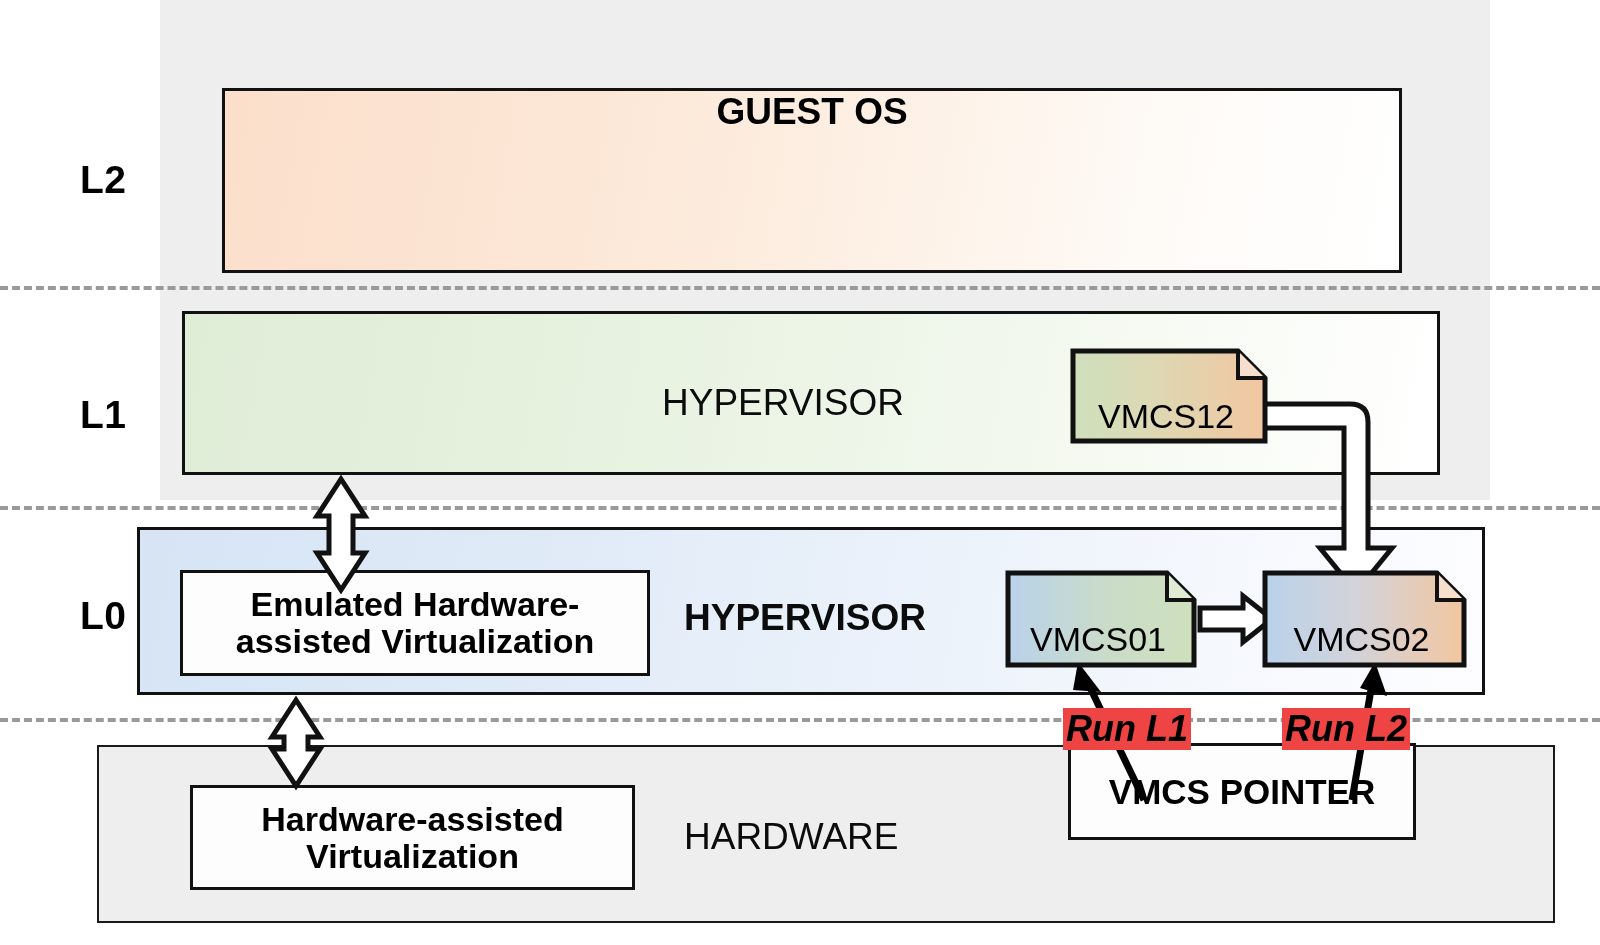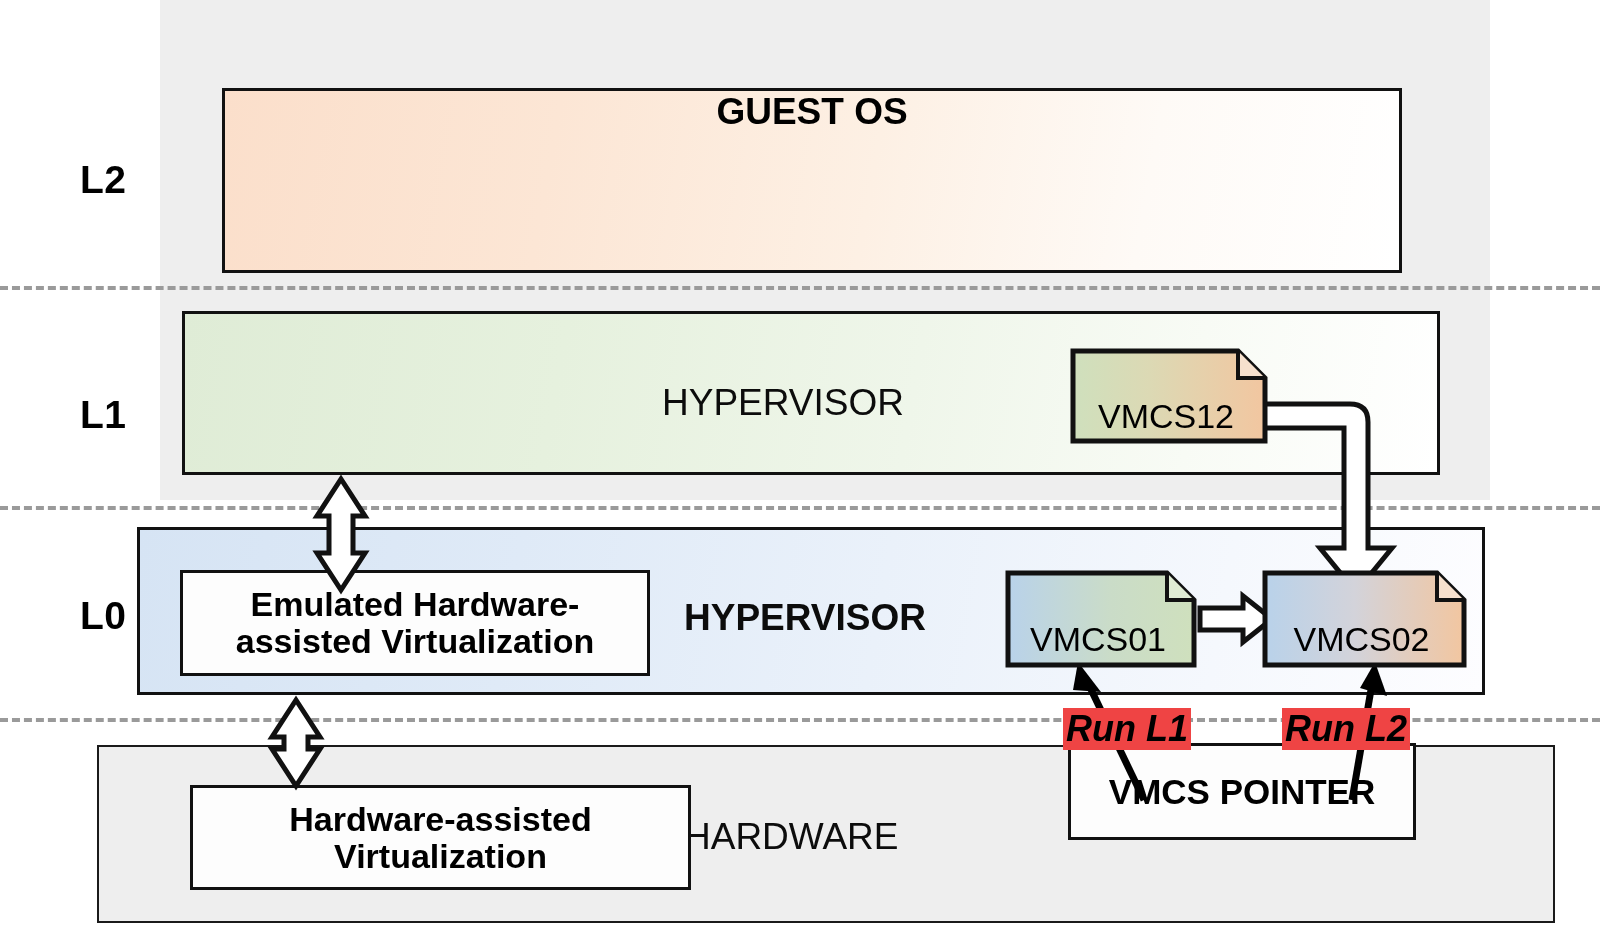--- a/index.html
+++ b/index.html
@@ -24,21 +24,21 @@
   .hyper1-box{left:182px;top:311px;width:1258px;height:164px;
     background:linear-gradient(100deg,#dfecd6 0%,#e6f1de 30%,#eff6ea 58%,#f8fbf5 80%,#ffffff 100%);}
   .hyper0-box{left:137px;top:527px;width:1348px;height:168px;
     background:linear-gradient(100deg,#d6e4f4 0%,#dfeaf7 28%,#eaf1fa 55%,#f5f8fd 80%,#fdfdff 100%);}
 
   .plainbox{background:#fdfdfd;border:3px solid #111;box-sizing:border-box;
     display:flex;align-items:center;justify-content:center;text-align:center;
     font-weight:bold;color:#000;line-height:1.08;}
 
   .emul-box{left:180px;top:570px;width:470px;height:106px;font-size:34px;padding:0 8px;}
-  .hwassist-box{left:190px;top:785px;width:501px;height:105px;font-size:34px;padding:0 6px;}
+  .hwassist-box{left:190px;top:785px;width:445px;height:105px;font-size:34px;padding:0 6px;}
   .vmcsptr-box{left:1068px;top:743px;width:348px;height:97px;font-size:35px;font-weight:bold;}
 
   
   .t-guestvm{font-size:38px;font-weight:bold;color:#000;}
   .t-guestos{font-size:37px;font-weight:bold;color:#000;}
   .t-hyper{font-size:37px;font-weight:normal;color:#0c0c0c;}
   .t-hyper-b{font-size:37px;font-weight:bold;color:#0c0c0c;}
   .t-hardware{font-size:37px;font-weight:normal;color:#0c0c0c;}
 
   

